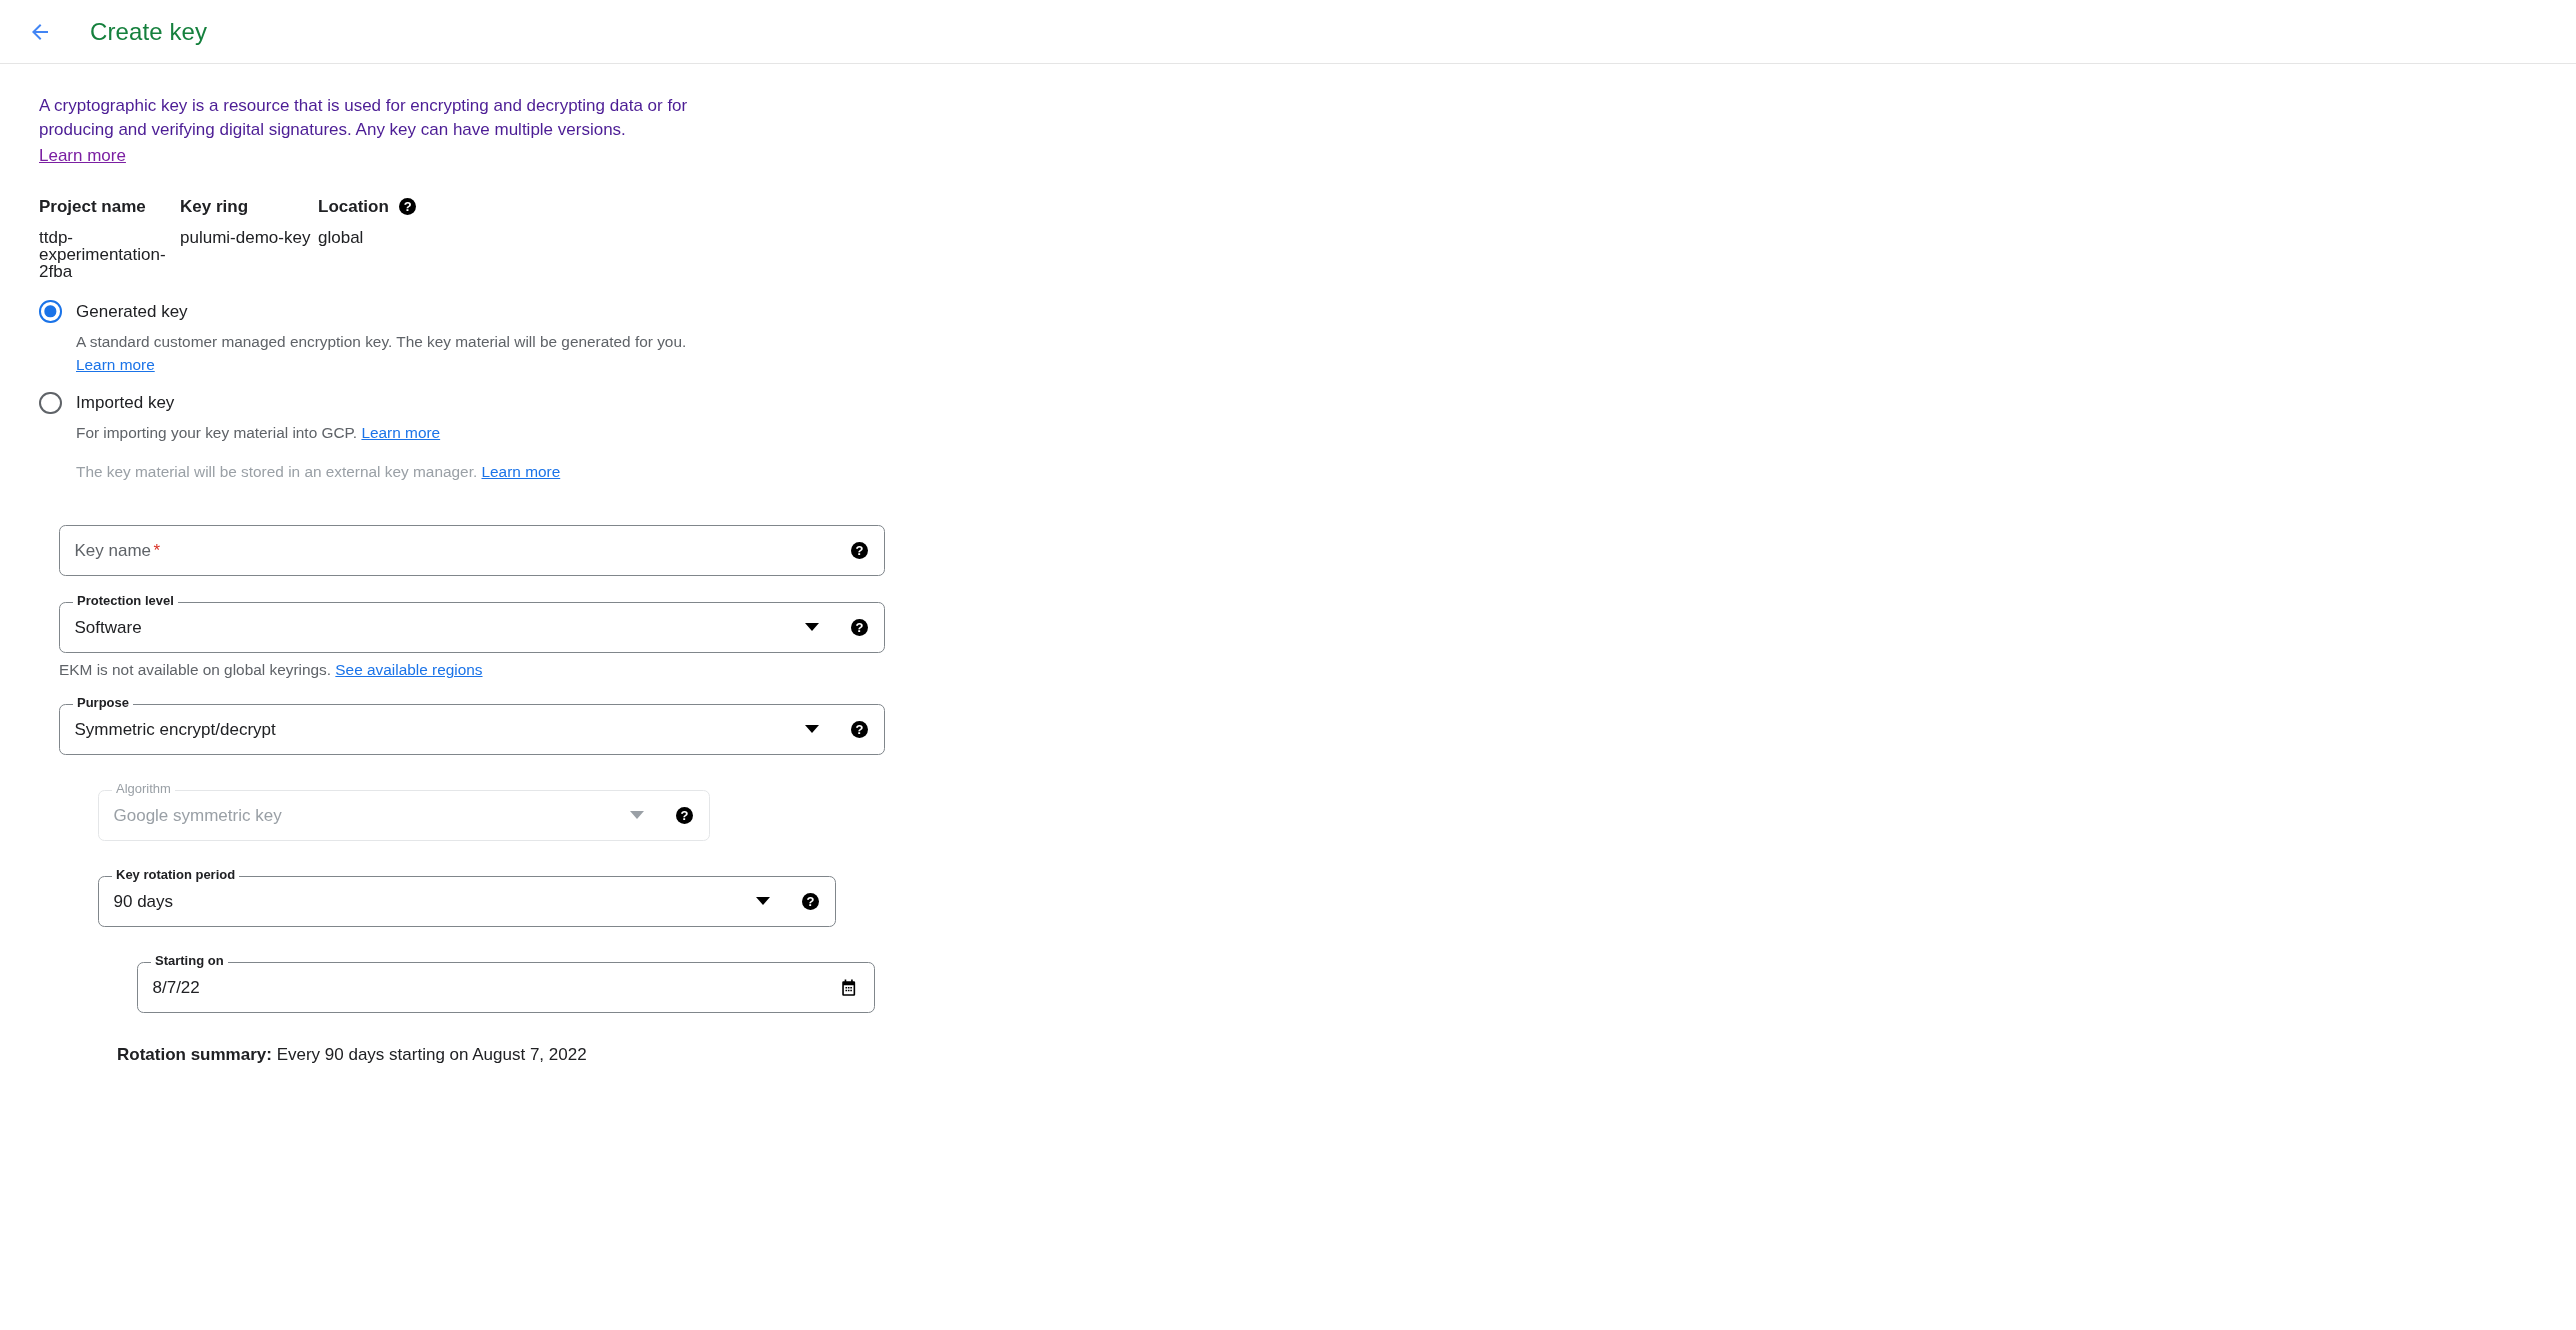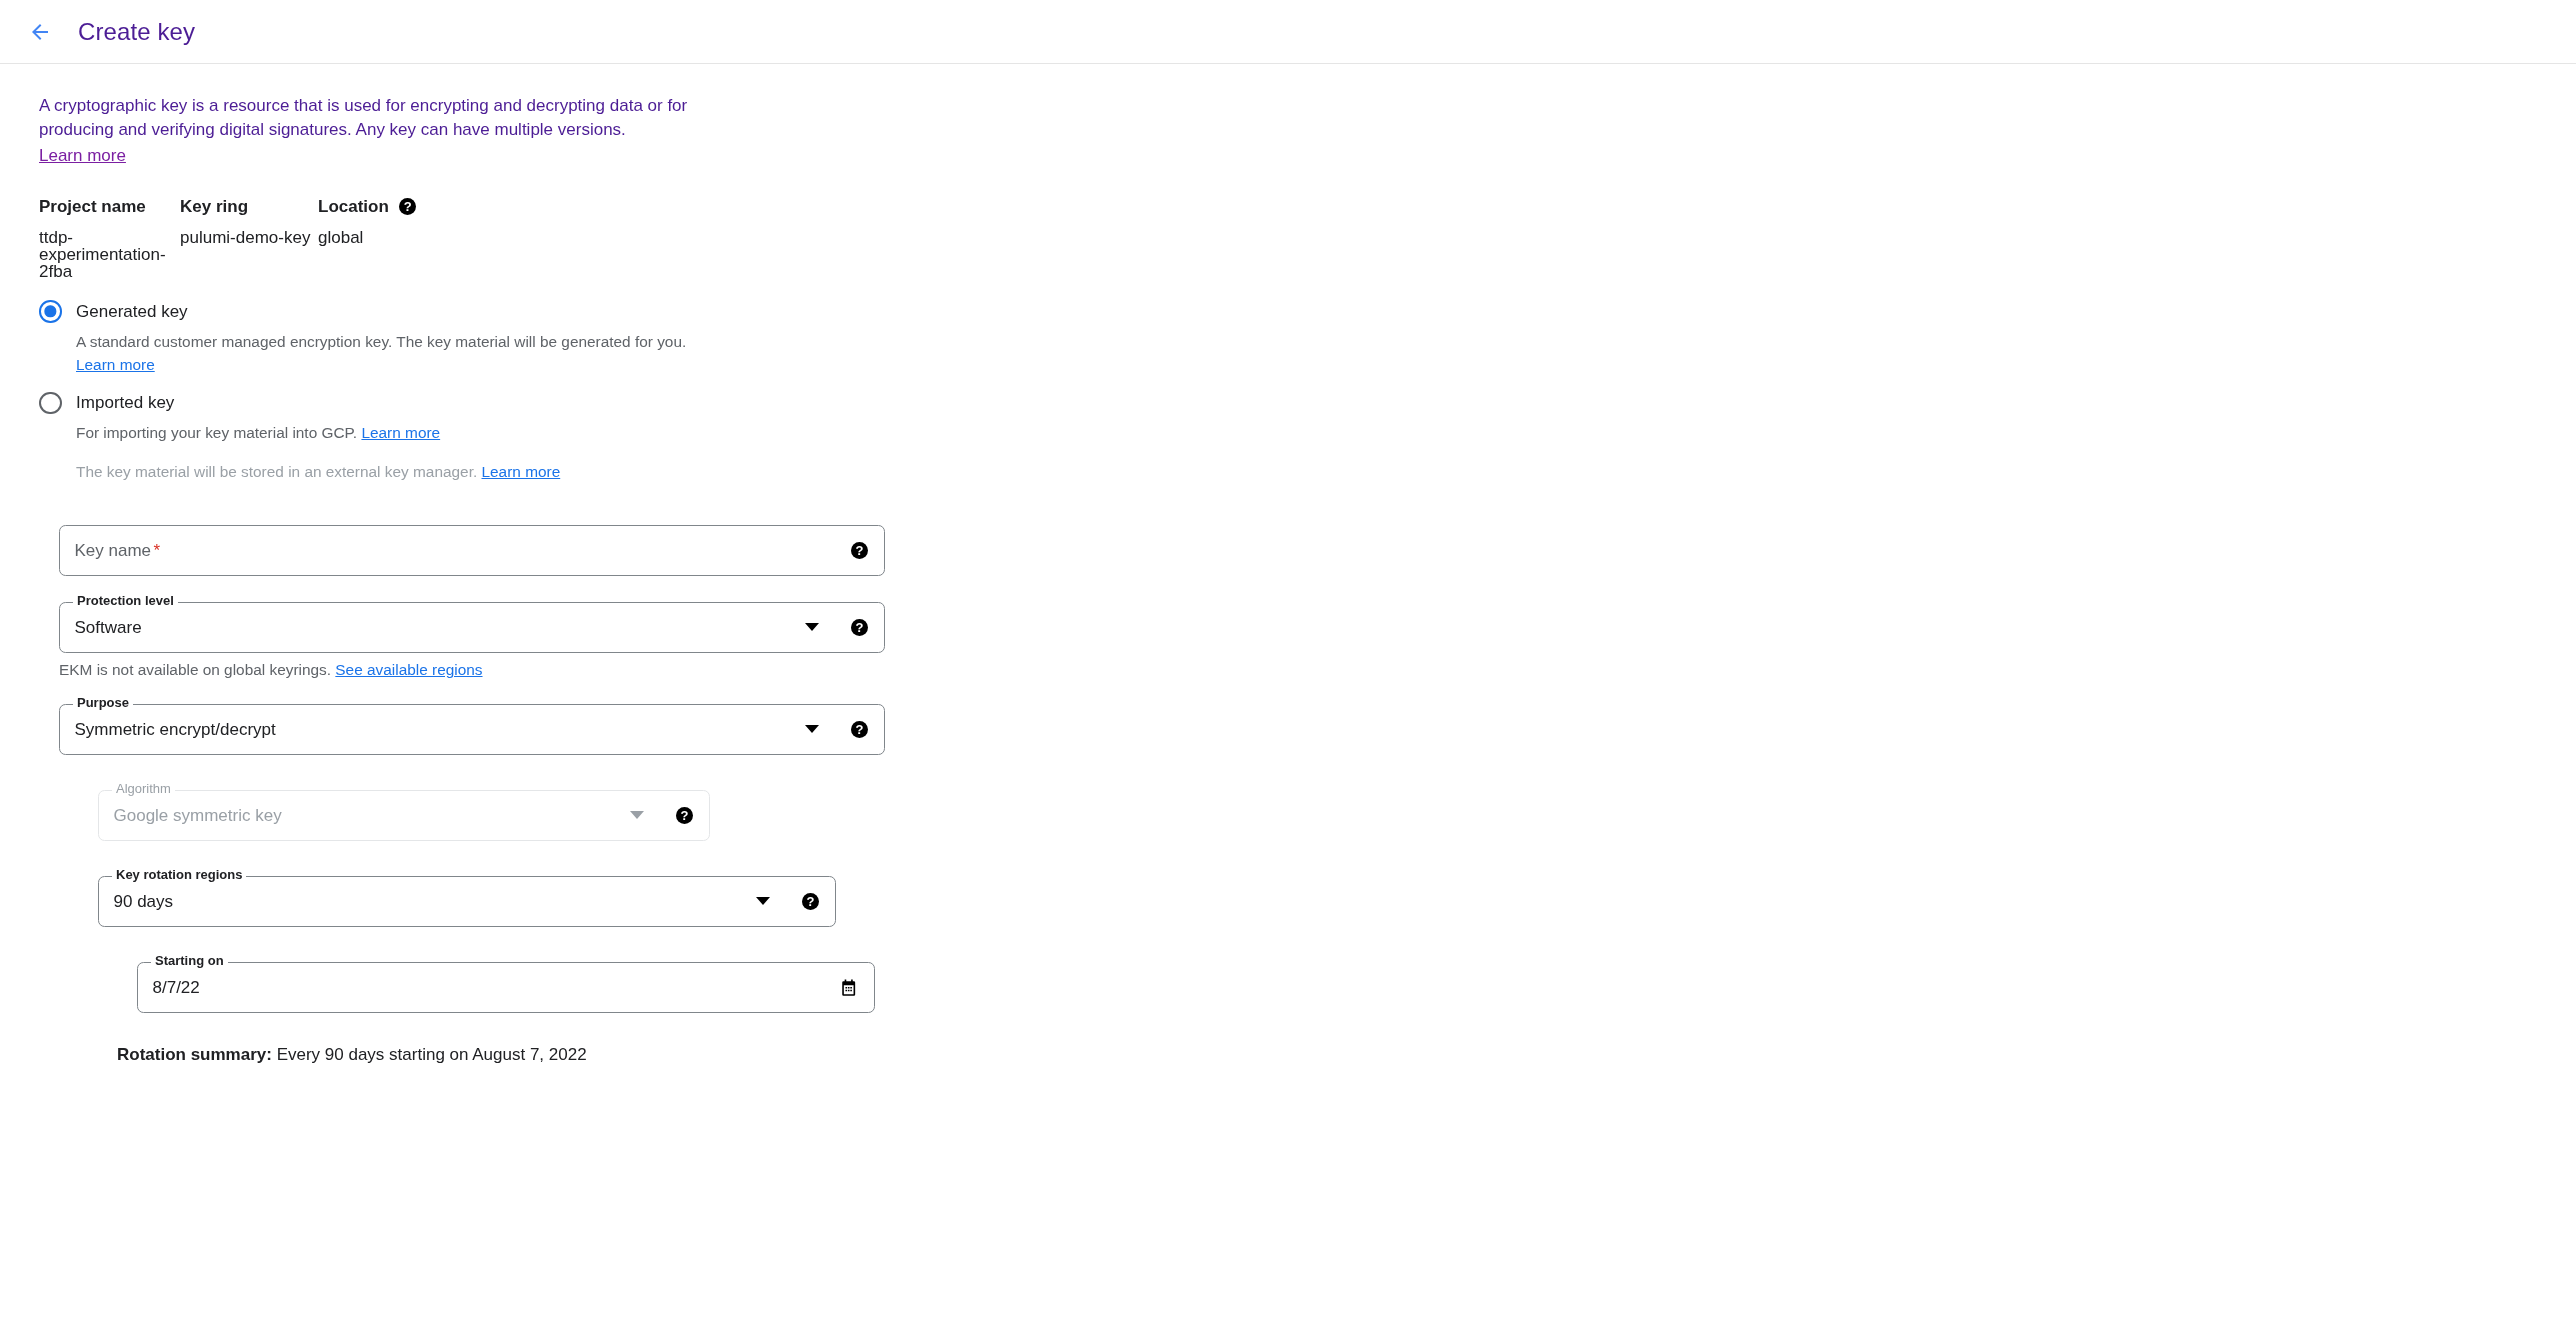--- a/index.html
+++ b/index.html
@@ -36,22 +36,22 @@
     border: none;
     background: transparent;
     cursor: pointer;
     padding: 0;
     border-radius: 50%;
   }
   .back-btn svg { display: block; }
   .page-title {
     font-size: 24px;
     font-weight: 400;
-    color: #4c1d95;
-    margin-left: 20px;
+    color: #15803d;
+    margin-left: 32px;
     letter-spacing: 0.1px;
     line-height: 1;
   }
 
   
   .content {
     padding: 0 0 0 39px;
   }
 
   .intro {
@@ -405,21 +405,21 @@
         <span class="box-value disabled">Google symmetric key</span>
         <span class="caret disabled"></span>
         <span class="help-icon">?</span>
       </div>
     </div>
 
     <div class="field-gap-lg"></div>
 
     <div class="field-wrap indent-1">
       <div class="box narrow2">
-        <span class="notch-label">Key rotation regions</span>
+        <span class="notch-label">Key rotation period</span>
         <span class="box-value">90 days</span>
         <span class="caret"></span>
         <span class="help-icon">?</span>
       </div>
     </div>
 
     <div class="field-gap-lg"></div>
 
     <div class="field-wrap indent-2">
       <div class="box narrow2">

